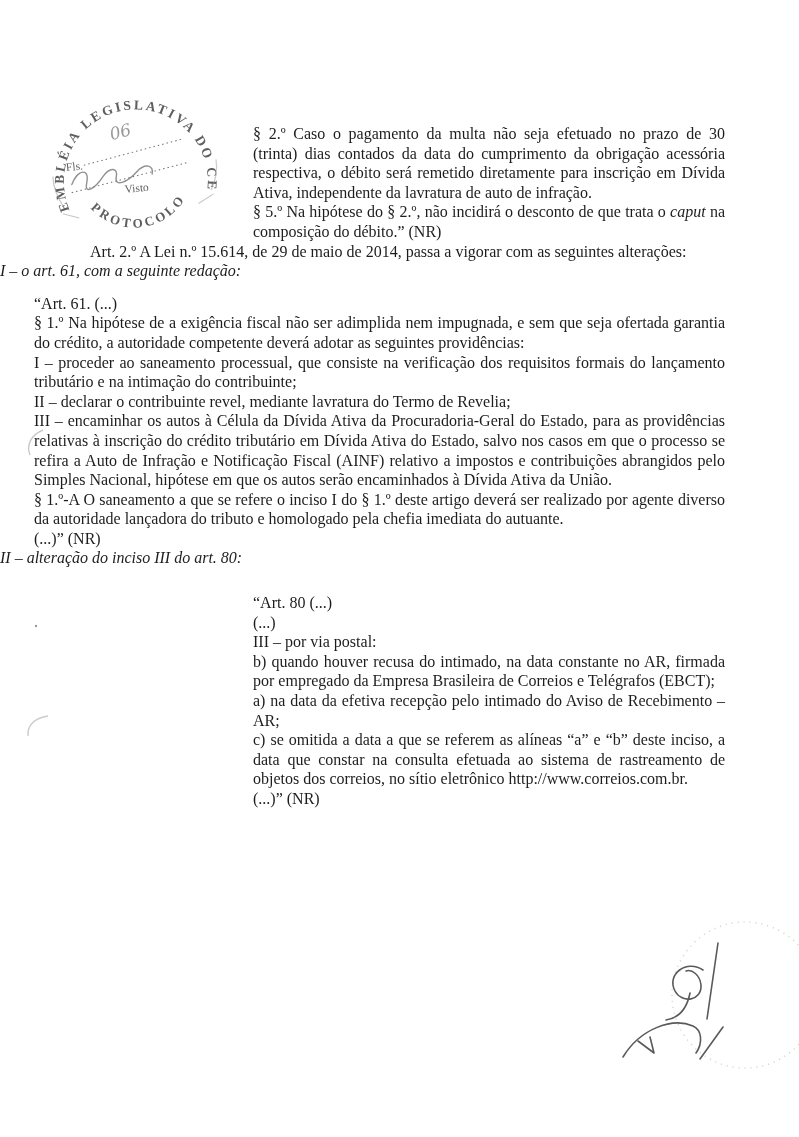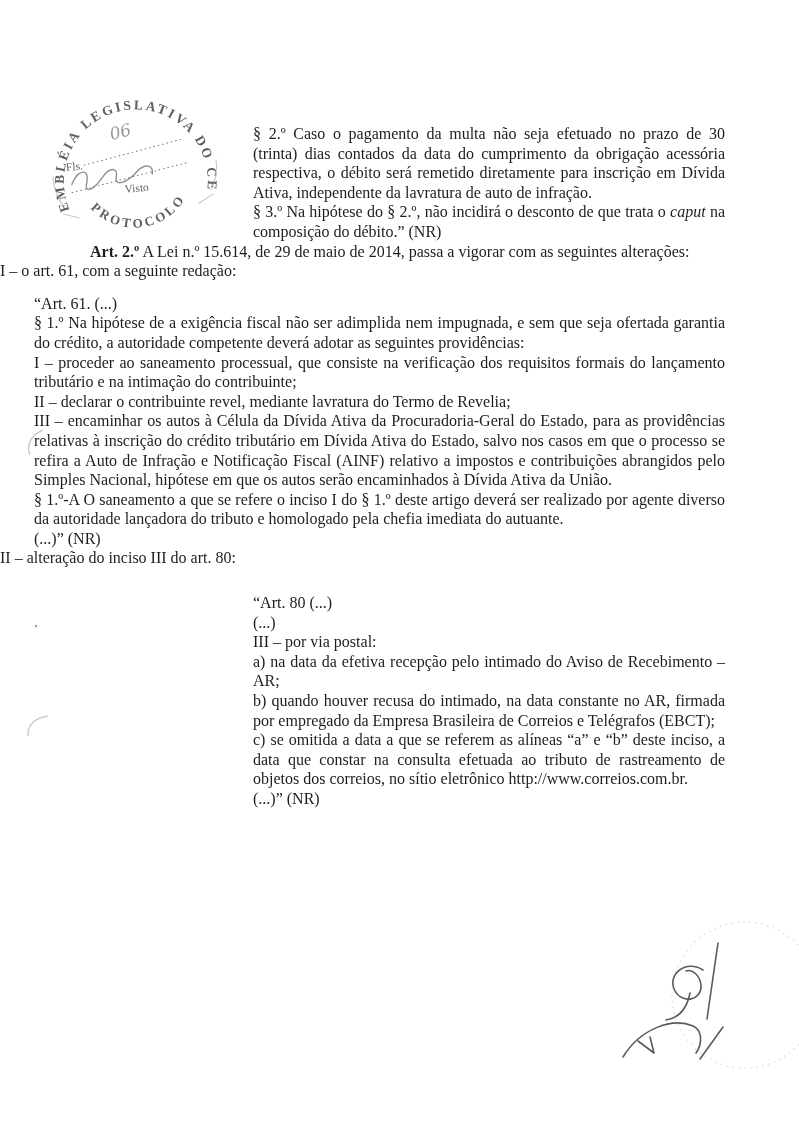--- a/index.html
+++ b/index.html
@@ -33,25 +33,26 @@
     margin-top: 18px;
     margin-left: 80px;
     margin-right: 54px;
     text-align: justify;
   }
   .body-par .firstline { display: inline-block; width: 90px; }
   .list-item {
     margin-top: 13px;
     margin-left: 150px;
     margin-right: 54px;
+    font-style: italic;
   }
   .quote-block { margin-top: 13px; margin-left: 34px; }
   .mt-lg { margin-top: 26px; }
   .mt-md { margin-top: 25px; }
-  .b { font-weight: bold; }
+  .b { font-weight: normal; }
   .i { font-style: italic; }
   .u { }
 
   
   .stamp {
     position: absolute;
     left: 36px;
     top: 80px;
     opacity: 0.88;
   }
@@ -117,21 +118,21 @@
   <svg class="overlay" style="left:0; top:0;" width="70" height="800" viewBox="0 0 70 800">
     <path d="M 30,455 C 26,445 31,435 43,430" fill="none" stroke="#c9c9c9" stroke-width="1.4"></path>
     <circle cx="36" cy="626" r="1.2" fill="#9a9a9a"></circle>
     <path d="M 28,736 C 27,726 34,718 48,716" fill="none" stroke="#cccccc" stroke-width="1.4"></path>
   </svg>
 
   <div class="doc">
 
     <div class="quote">
       <p><span>§ 2.º Caso o pagamento da multa não seja efetuado no prazo de 30 (trinta) dias contados da data do cumprimento da obrigação acessória respectiva, o débito será remetido diretamente para inscrição em Dívida Ativa, independente da lavratura de auto de infração.</span></p>
-      <p><span>§ 3.º Na hipótese do § 2.º, não incidirá o desconto de que trata o </span><span class="i">caput</span><span> na composição do débito.” (NR)</span></p>
+      <p><span>§ 5.º Na hipótese do § 2.º, não incidirá o desconto de que trata o </span><span class="i">caput</span><span> na composição do débito.” (NR)</span></p>
     </div>
 
     <p class="body-par"><span class="firstline"></span><span class="b">Art. 2.º</span><span> A Lei n.º 15.614, de 29 de maio de 2014, passa a vigorar com as seguintes alterações:</span></p>
 
     <p class="list-item"><span>I – o art. 61, com a seguinte redação:</span></p>
 
     <div class="quote quote-block">
       <p><span>“Art. 61. (...)</span></p>
       <p><span>§ 1.º Na hipótese de a exigência fiscal não ser adimplida nem impugnada, e sem que seja ofertada garantia do crédito, a autoridade competente deverá adotar as seguintes providências:</span></p>
       <p><span>I – proceder ao saneamento processual, que consiste na verificação dos requisitos formais do lançamento tributário e na intimação do contribuinte;</span></p>
@@ -140,23 +141,23 @@
       <p><span>§ 1.º-A O saneamento a que se refere o inciso I do § 1.º deste artigo deverá ser realizado por agente diverso da autoridade lançadora do tributo e homologado pela chefia imediata do autuante.</span></p>
       <p><span>(...)” (NR)</span></p>
     </div>
 
     <p class="list-item mt-lg"><span>II – alteração do inciso III do art. 80:</span></p>
 
     <div class="quote mt-md">
       <p><span>“Art. 80 (...)</span></p>
       <p><span>(...)</span></p>
       <p><span>III – por via postal:</span></p>
+      <p><span>b) quando houver recusa do intimado, na data constante no AR, firmada por empregado da Empresa Brasileira de Correios e Telégrafos (EBCT);</span></p>
       <p><span>a) na data da efetiva recepção pelo intimado do Aviso de Recebimento – AR;</span></p>
-      <p><span>b) quando houver recusa do intimado, na data constante no AR, firmada por empregado da Empresa Brasileira de Correios e Telégrafos (EBCT);</span></p>
-      <p><span>c) se omitida a data a que se referem as alíneas “a” e “b” deste inciso, a data que constar na consulta efetuada ao tributo de rastreamento de objetos dos correios, no sítio eletrônico </span><span class="u">http://www.correios.com.br</span><span>.</span></p>
+      <p><span>c) se omitida a data a que se referem as alíneas “a” e “b” deste inciso, a data que constar na consulta efetuada ao sistema de rastreamento de objetos dos correios, no sítio eletrônico </span><span class="u">http://www.correios.com.br</span><span>.</span></p>
       <p><span>(...)” (NR)</span></p>
     </div>
 
   </div>
 
   <svg class="overlay" style="left:560px; top:915px;" width="239" height="200" viewBox="0 0 239 200">
     <circle cx="185" cy="80" r="73" fill="none" stroke="#d9d3c9" stroke-width="1.6" stroke-dasharray="1,5"></circle>
     <path d="M 158,28 L 147,104" fill="none" stroke="#5a5a5a" stroke-width="1.6" stroke-linecap="round"></path>
     <path d="M 143,55 c -16,-11 -37,4 -28,21 c 7,13 27,10 26,-6 c -1,-10 -9,-16 -15,-14" fill="none" stroke="#5a5a5a" stroke-width="1.6" stroke-linecap="round"></path>
     <path d="M 130,78 c -3,15 -11,25 -24,27" fill="none" stroke="#5a5a5a" stroke-width="1.6" stroke-linecap="round"></path>

